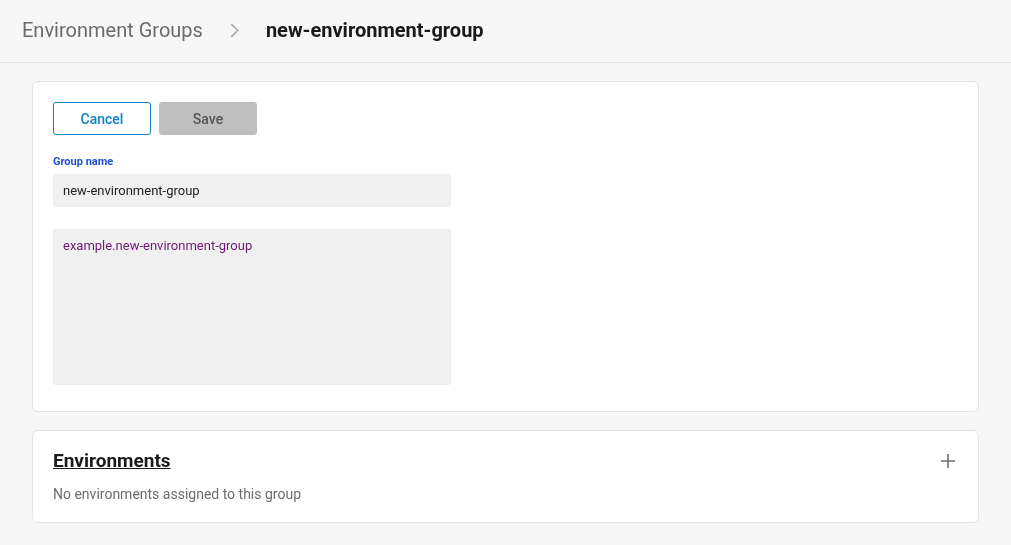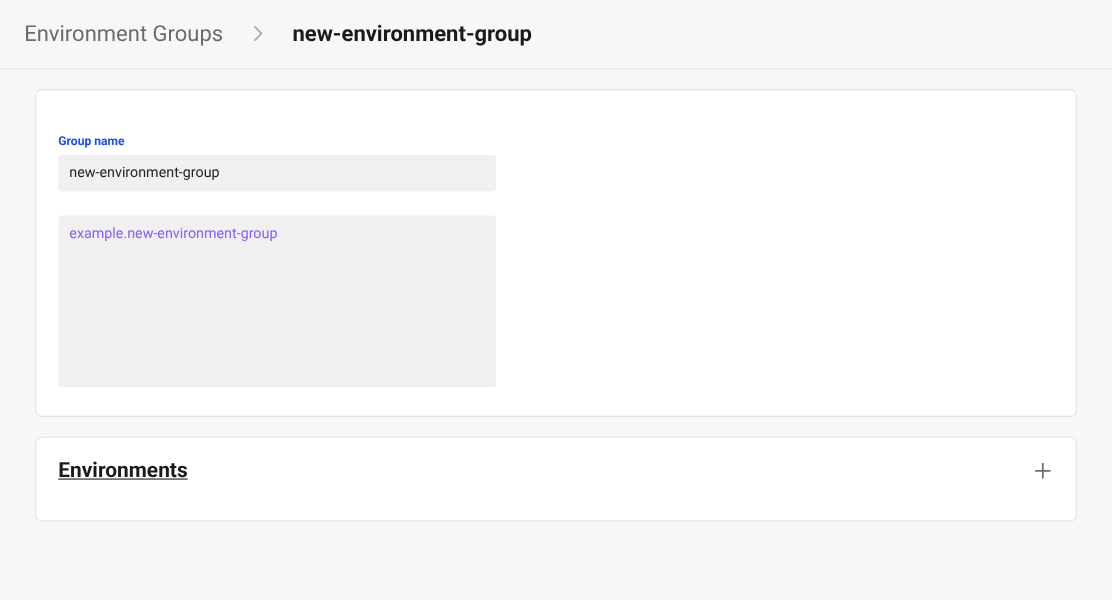--- a/index.html
+++ b/index.html
@@ -118,21 +118,21 @@
       font-family: inherit;
     }
     .textarea {
       width: 398px;
       height: 156px;
       background: #f0f0f0;
       border: none;
       border-radius: 3px;
       padding: 9px 10px;
       font-size: 13px;
-      color: #8b5cf6;
+      color: #701a75;
       font-family: inherit;
       resize: none;
     }
     .env-card-header {
       display: flex;
       justify-content: space-between;
       align-items: center;
       margin-bottom: 14px;
     }
     .env-card-title {
@@ -174,20 +174,24 @@
       </svg>
     </span>
     <span class="breadcrumb-current">new-environment-group</span>
   </div>
 </div>
 
 <div class="content">
 
   <div class="card">
     <div class="card-header">
+      <div class="button-row">
+        <button class="btn btn-cancel">Cancel</button>
+        <button class="btn btn-save">Save</button>
+      </div>
     </div>
 
     <div class="field-block">
       <label class="field-label">Group name</label>
       <input type="text" class="input-text" value="new-environment-group" style="">
     </div>
 
     <div class="field-block">
       <textarea class="textarea" style="">example.new-environment-group</textarea>
     </div>
@@ -195,15 +199,16 @@
 
   <div class="card card-env">
     <div class="env-card-header">
       <div class="env-card-title">Environments</div>
       <span class="plus-icon">
         <svg viewBox="0 0 16 16" fill="none" stroke="currentColor" stroke-width="1.6">
           <path d="M8 1 L8 15 M1 8 L15 8"></path>
         </svg>
       </span>
     </div>
+    <div class="env-empty">No environments assigned to this group</div>
   </div>
 
 </div>
 
 </body></html>

